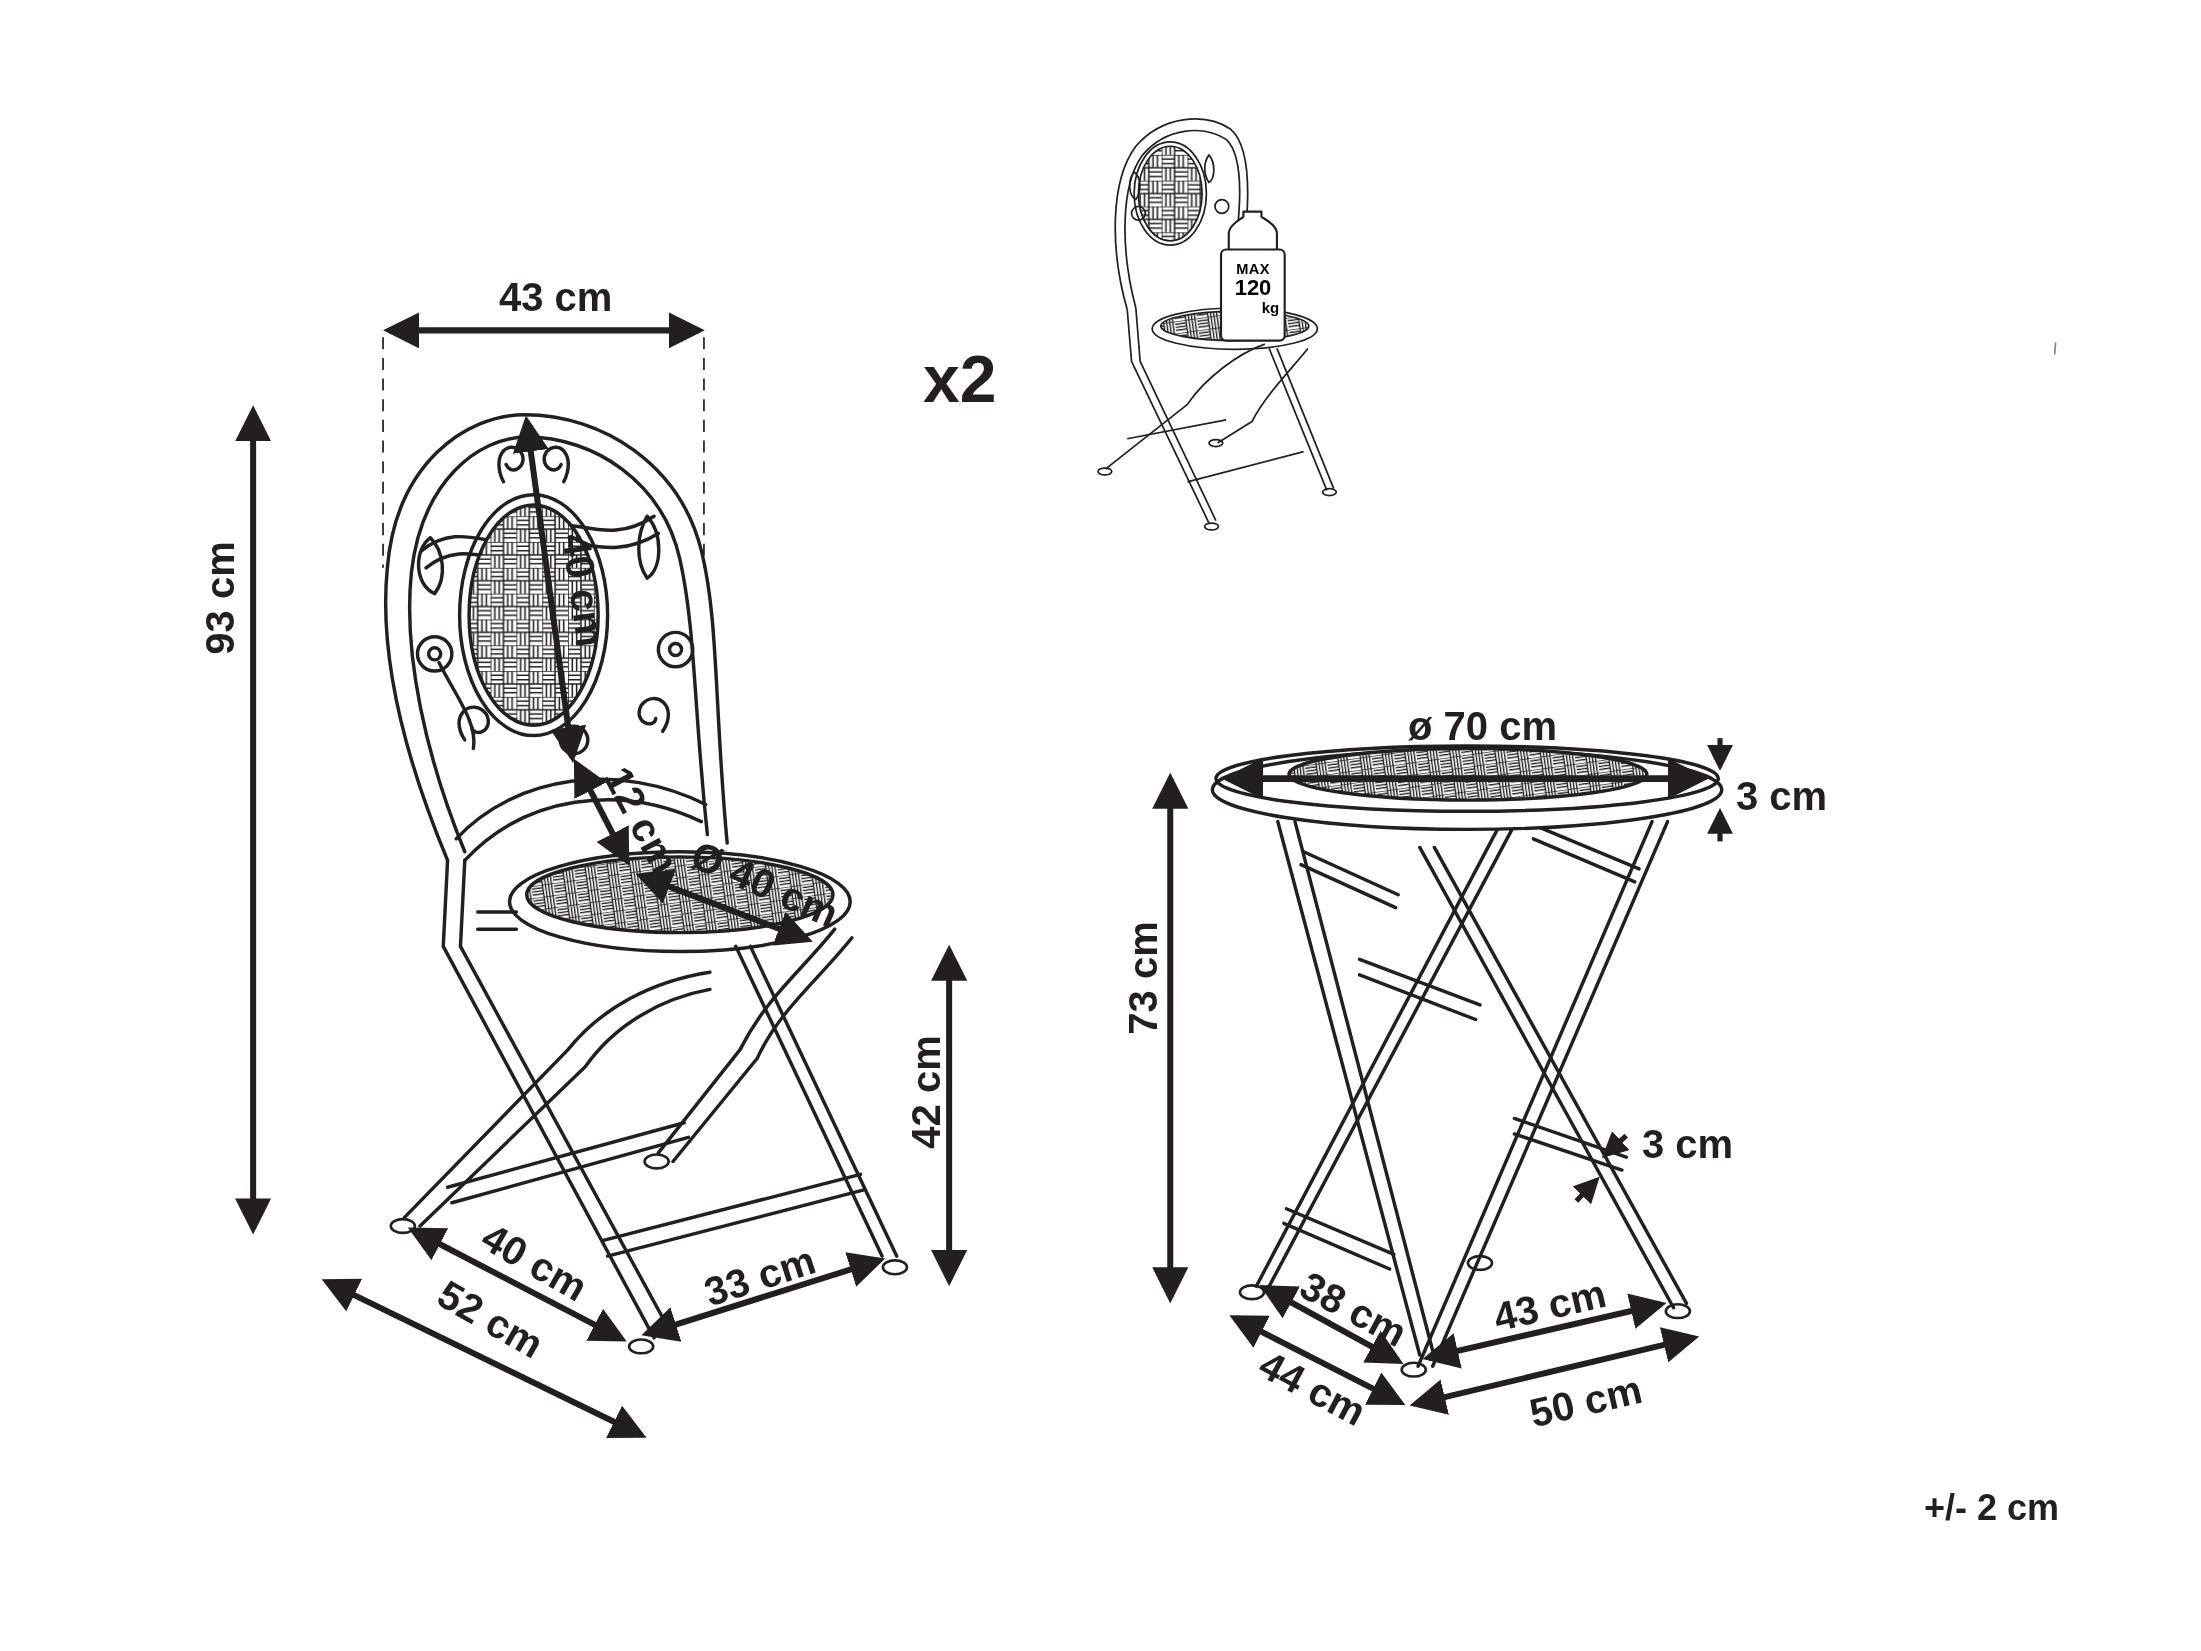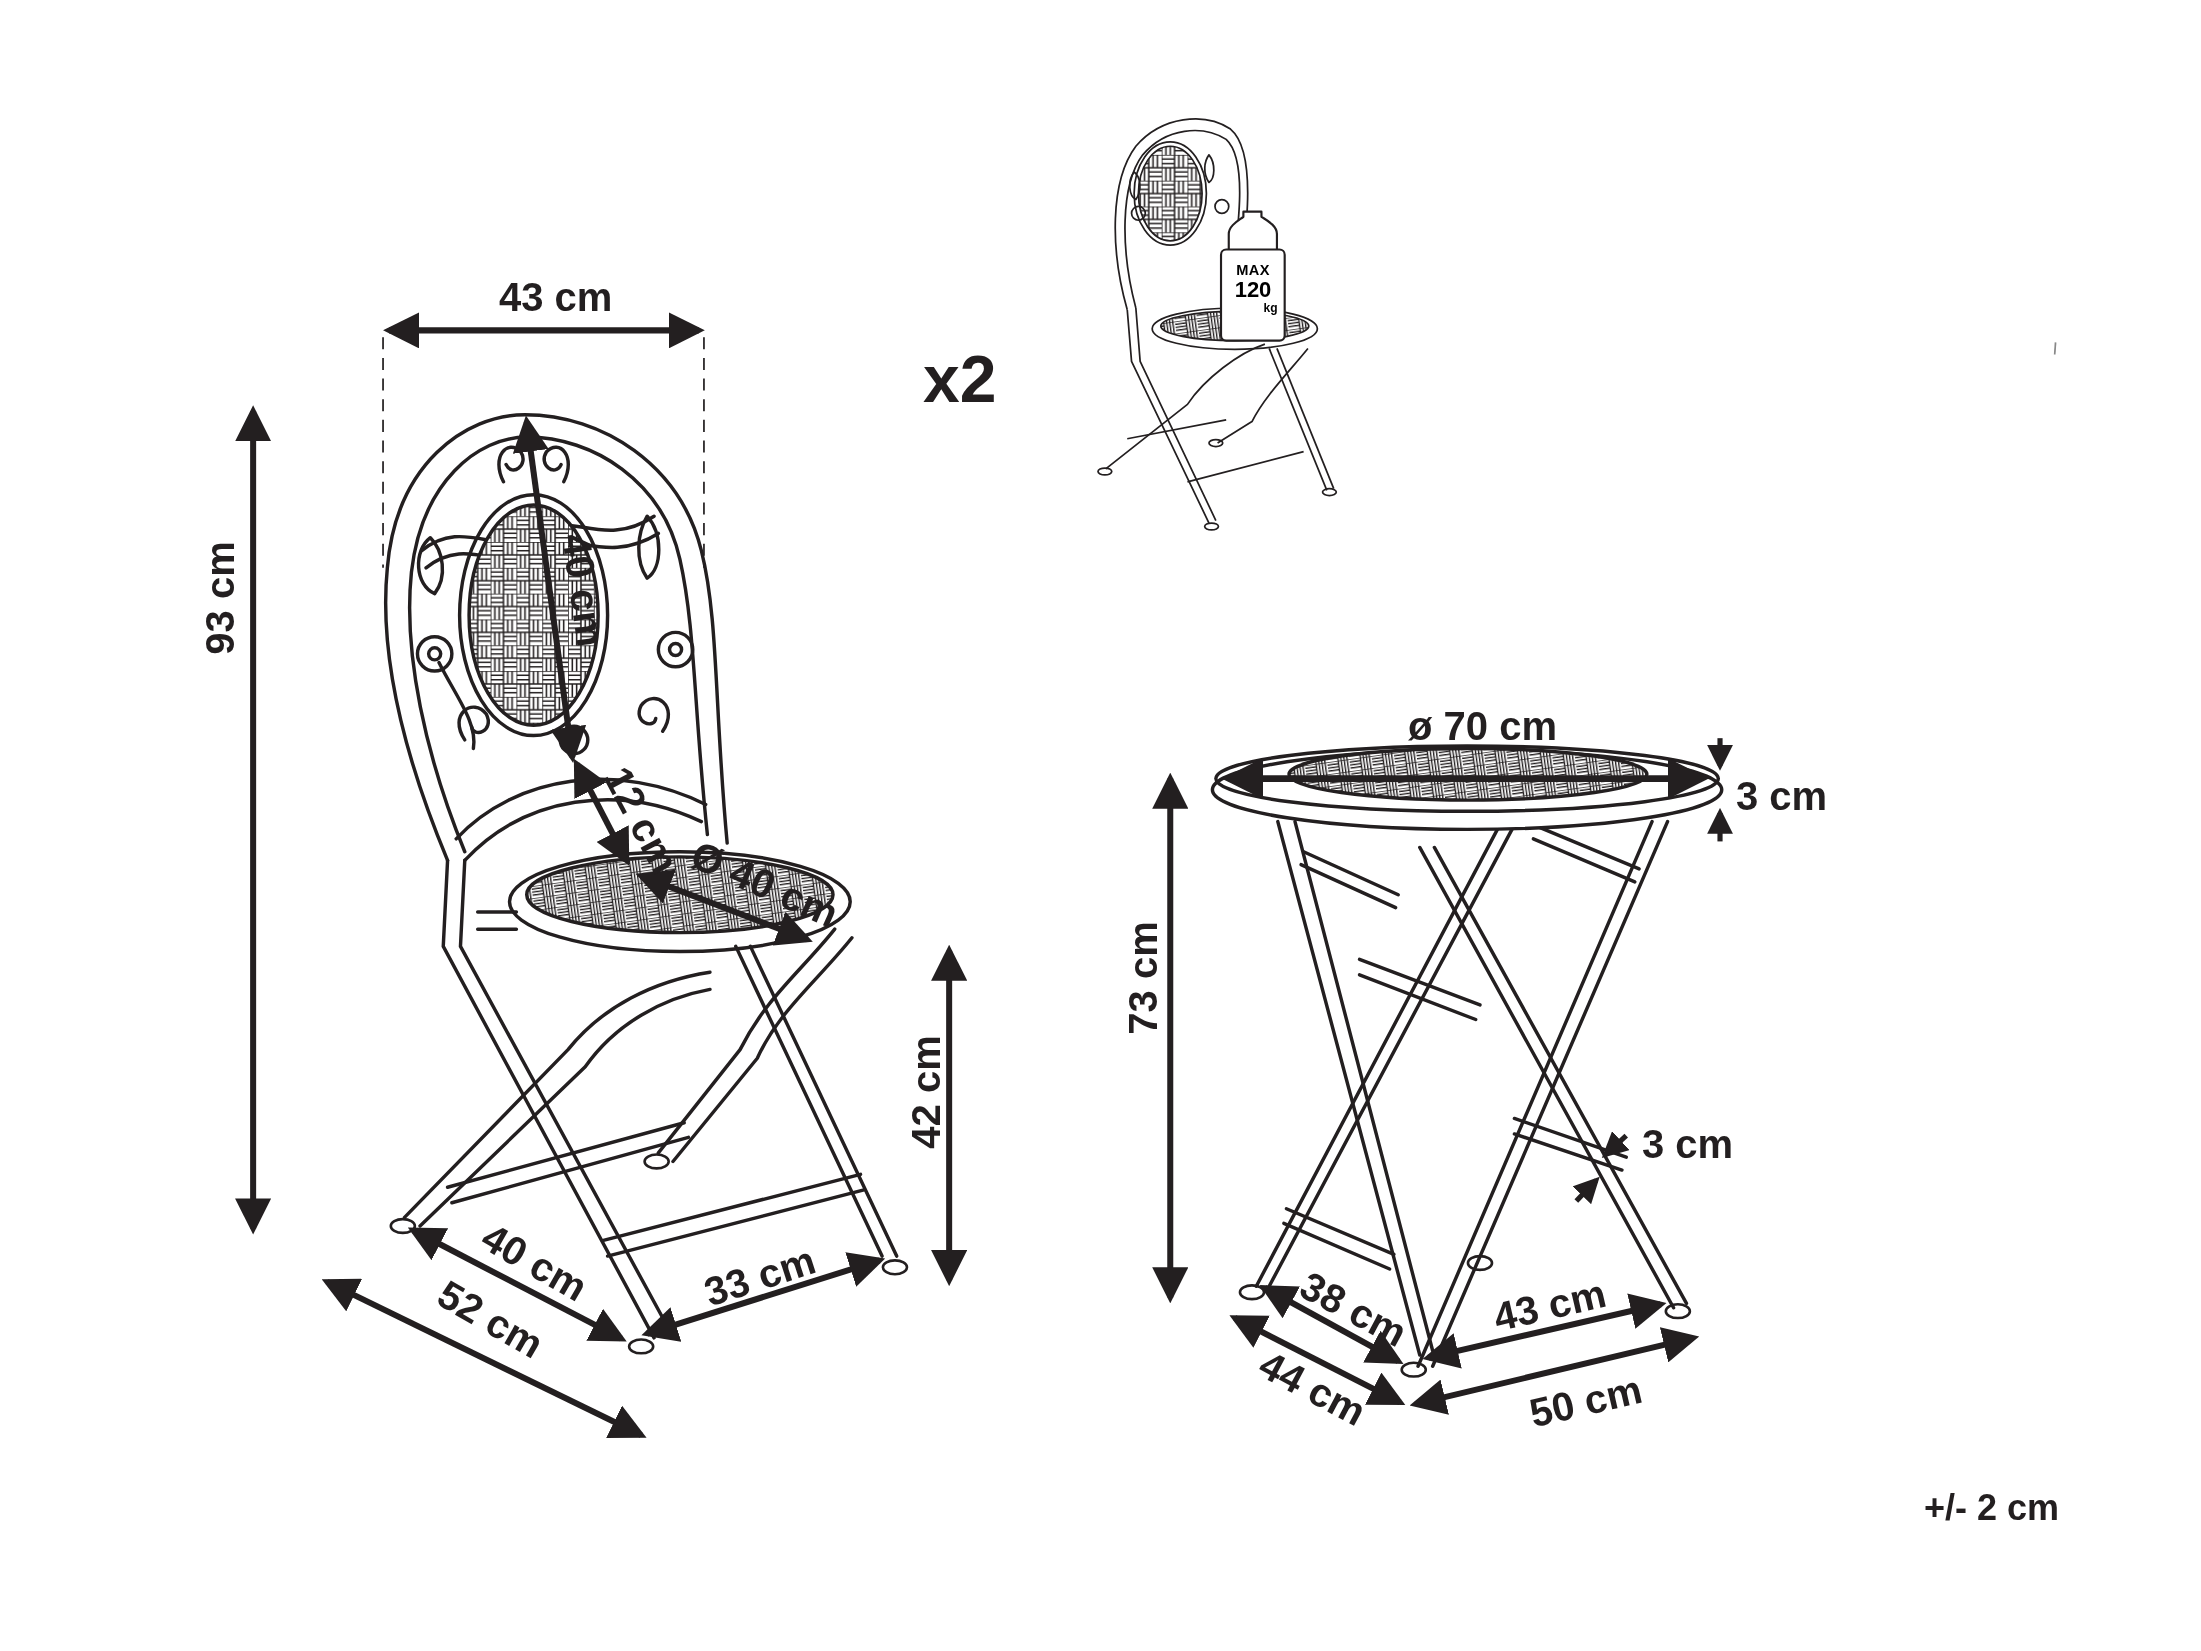--- a/index.html
+++ b/index.html
@@ -10,21 +10,21 @@
          font-weight:700; color:#231f20; white-space:nowrap; line-height:1;
          transform-origin:center center; }
   .lbl.m { font-size:40px; }
   .lbl.l { font-size:66px;text-align:right; }
   .lbl.s { font-size:36px; }
   .weight-badge { position:absolute; left:1221px; top:251px; width:64px; height:75px;
          display:flex; flex-direction:column; align-items:center; justify-content:center;
          font-family:"Liberation Sans", "DejaVu Sans", sans-serif; font-weight:700; color:#000; line-height:1; }
   .weight-badge .max { font-size:14.6px; letter-spacing:0.4px; }
   .weight-badge .num { font-size:22px; margin:0.9px 0; }
-  .weight-badge .unit { font-size:12px;padding-left:35px; }
+  .weight-badge .unit { font-size:15px;padding-left:35px; }
 </style>
 </head>
 <body>
 
 <svg id="canvas" viewBox="0 0 2559 1919" xmlns="http://www.w3.org/2000/svg">
   <defs>
     <marker id="ah" markerWidth="6" markerHeight="6" refX="5" refY="3" orient="auto-start-reverse" markerUnits="strokeWidth">
       <path d="M0,0 L6,3 L0,6 Z" fill="#231f20"></path>
     </marker>
     <marker id="ahs" markerWidth="5" markerHeight="5" refX="4" refY="2.5" orient="auto" markerUnits="strokeWidth">

